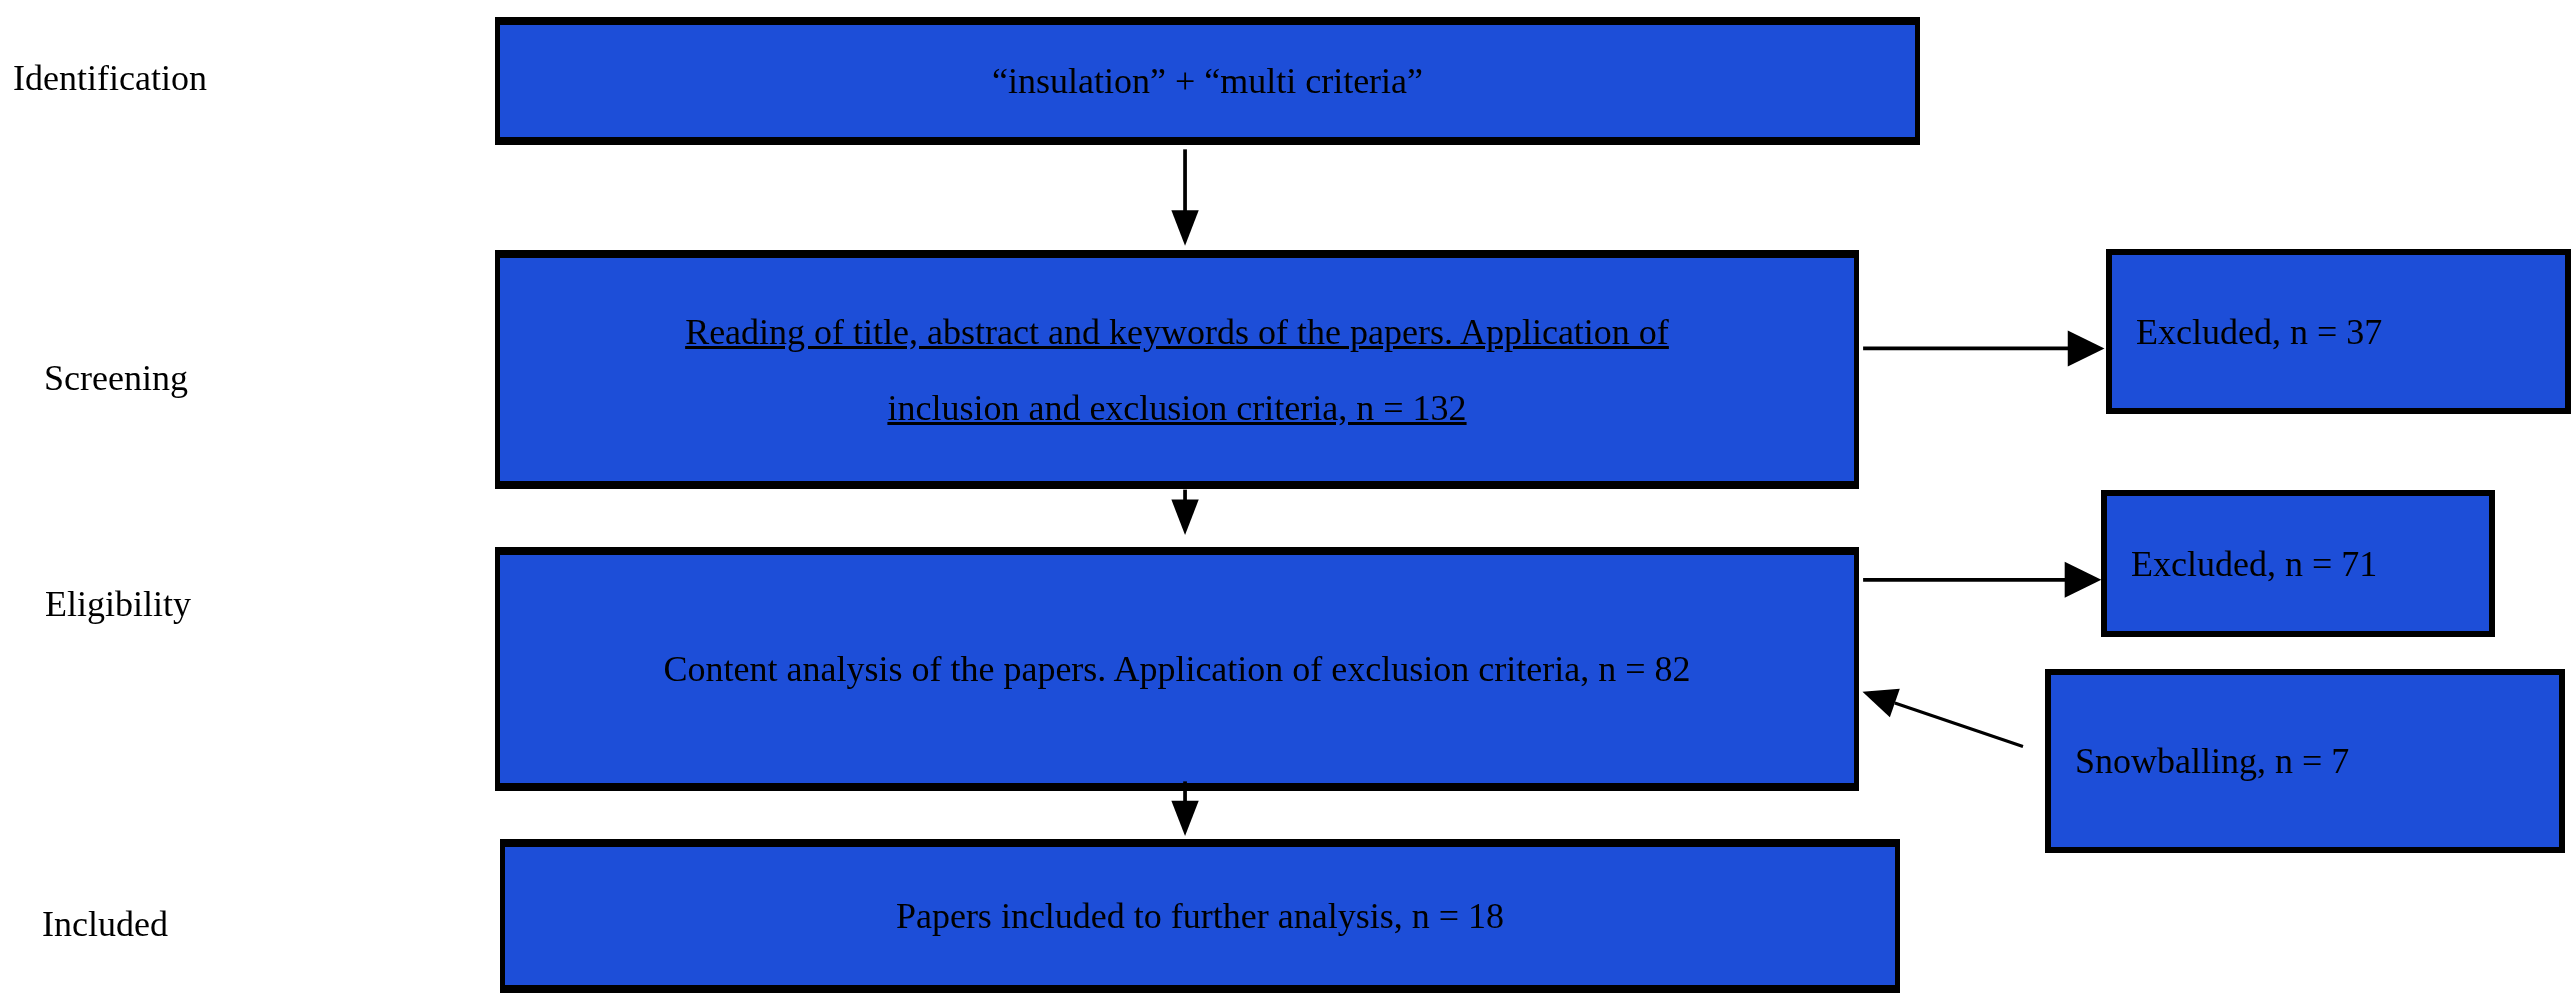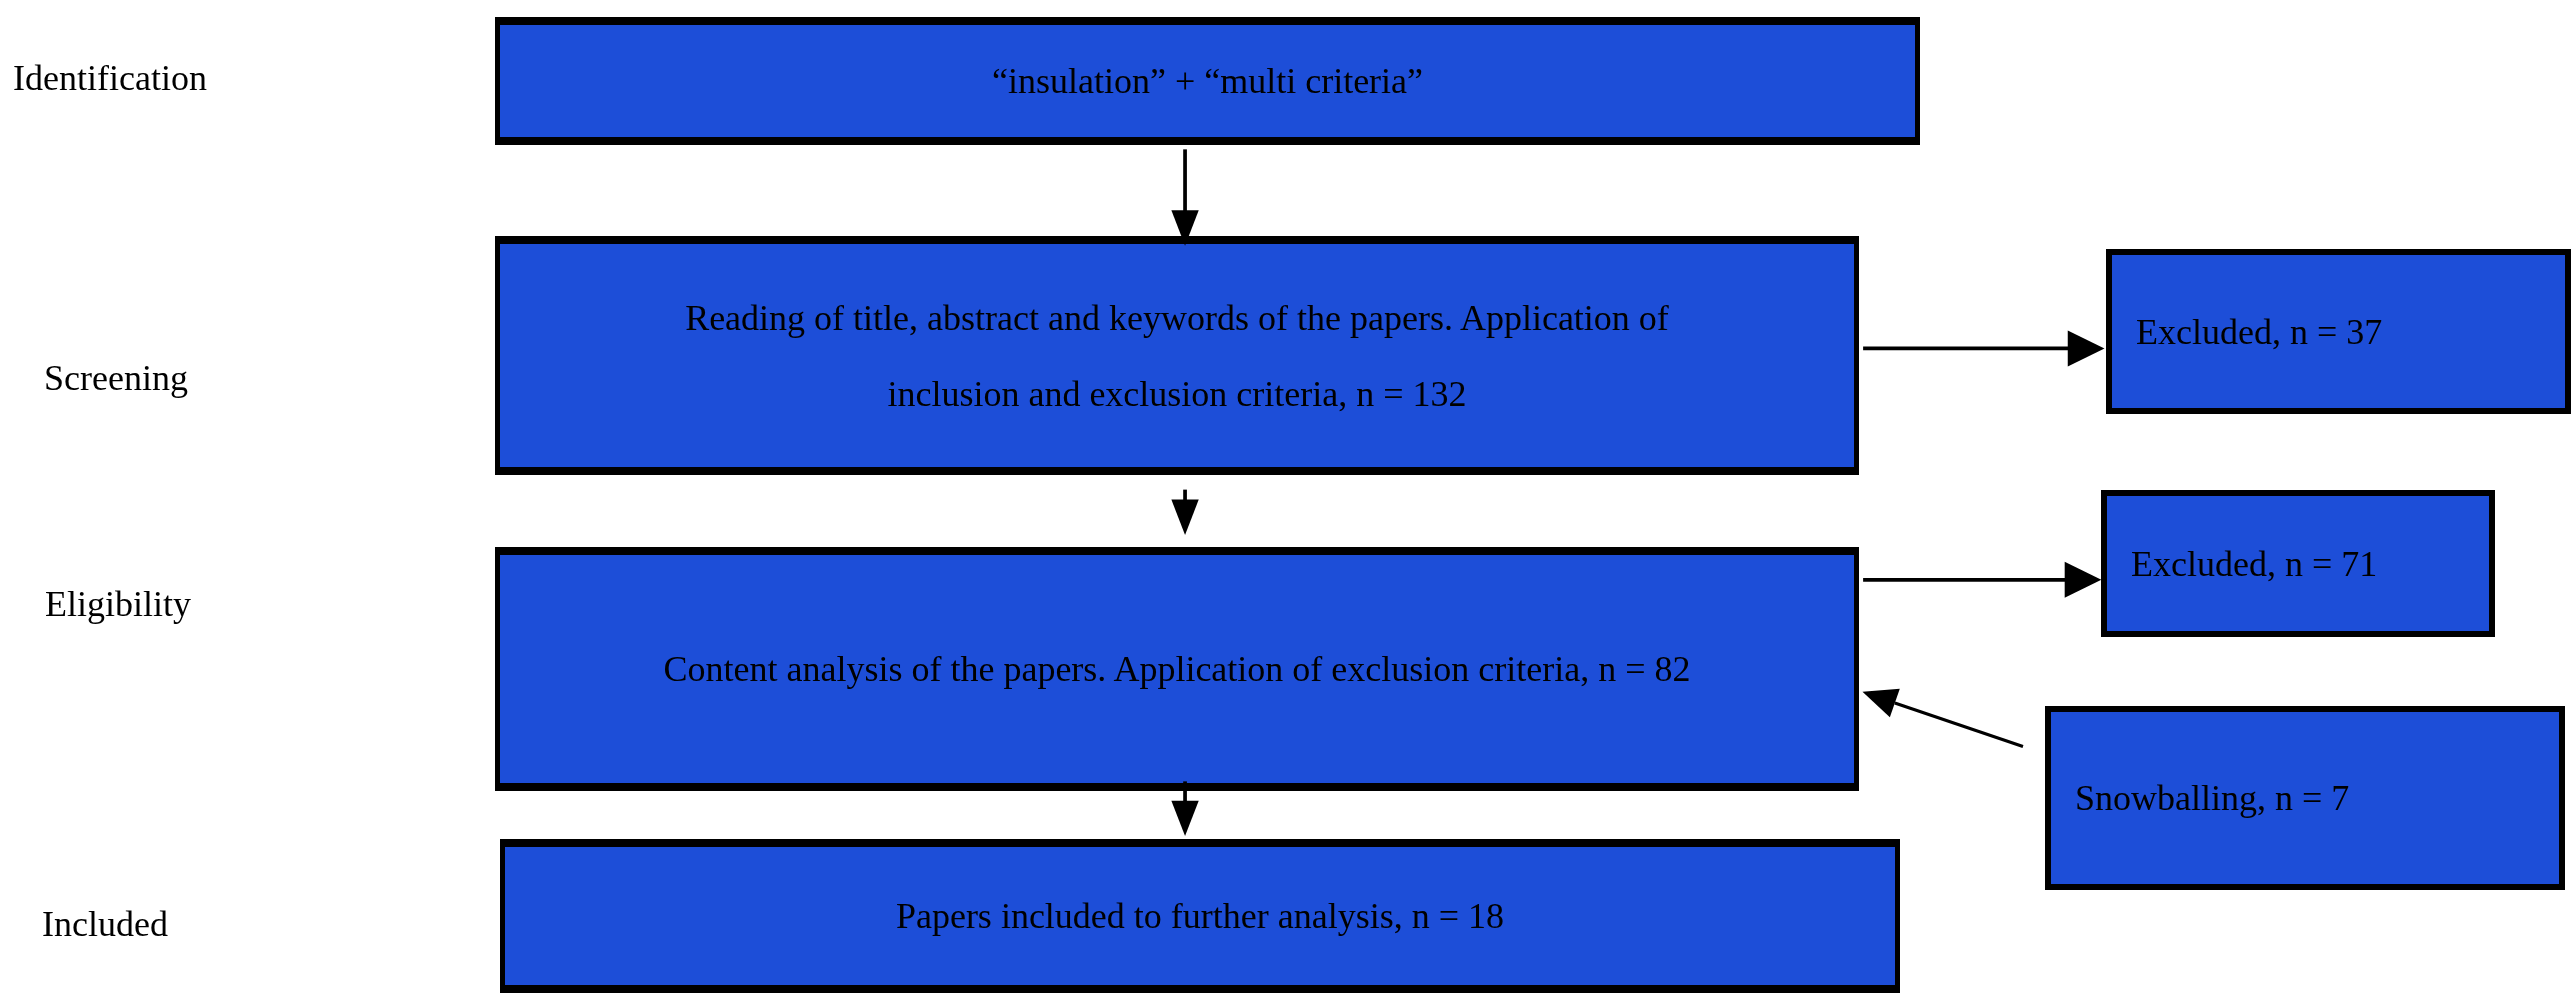--- a/index.html
+++ b/index.html
@@ -65,21 +65,21 @@
 
   <div class="stage-label" style="left:13px; top:56px;">Identification</div>
   <div class="stage-label" style="left:44px; top:356px;">Screening</div>
   <div class="stage-label" style="left:45px; top:582px;">Eligibility</div>
   <div class="stage-label" style="left:42px; top:902px;">Included</div>
 
   <div class="node main" style="left:495px; top:17px; width:1425px; height:128px;">
     <div>“insulation” + “multi criteria”</div>
   </div>
 
-  <div class="node main" style="left:495px; top:236px; width:1364px; height:239px;">
+  <div class="node main" style="left:495px; top:250px; width:1364px; height:239px;text-decoration:underline;">
     <div class="two-line">
       <div>Reading of title, abstract and keywords of the papers. Application of</div>
       <div>inclusion and exclusion criteria, n = 132</div>
     </div>
   </div>
 
   <div class="node main" style="left:495px; top:547px; width:1364px; height:244px;">
     <div>Content analysis of the papers. Application of exclusion criteria, n = 82</div>
   </div>
 
@@ -88,21 +88,21 @@
   </div>
 
   <div class="node side" style="left:2106px; top:249px; width:465px; height:165px;">
     <div>Excluded, n = 37</div>
   </div>
 
   <div class="node side" style="left:2101px; top:490px; width:394px; height:147px;">
     <div>Excluded, n = 71</div>
   </div>
 
-  <div class="node side" style="left:2045px; top:706px; width:520px; height:184px;text-align:center;">
+  <div class="node side" style="left:2045px; top:669px; width:520px; height:184px;text-align:center;">
     <div>Snowballing, n = 7</div>
   </div>
 
   <svg class="arrow-layer" viewBox="0 0 4141 1617" xmlns="http://www.w3.org/2000/svg">
 
     <g>
       <line x1="1905" y1="240" x2="1905" y2="342" stroke="#000" stroke-width="6"></line>
       <polygon points="1905,395 1883,338 1927,338" fill="#000"></polygon>
     </g>
 

